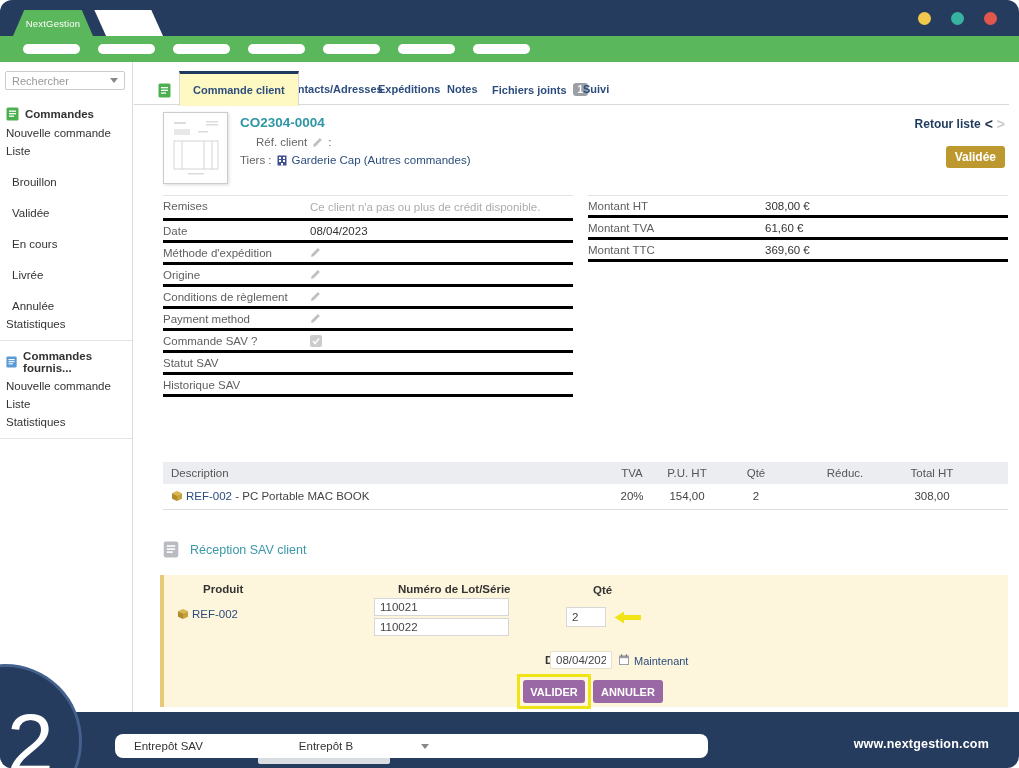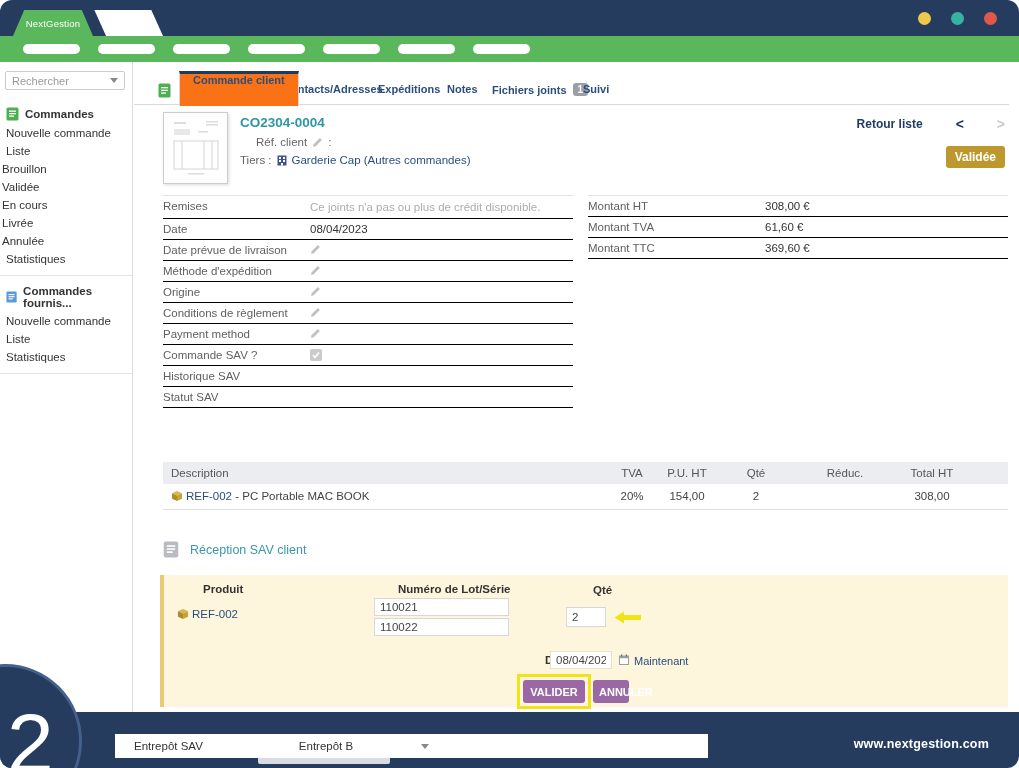--- a/index.html
+++ b/index.html
@@ -19,47 +19,47 @@
   .greenbar{position:absolute;left:0;top:36px;width:1019px;height:26px;background:#5bb75c;}
   .greenbar .pill{position:absolute;top:8px;width:57px;height:10px;border-radius:5px;background:#fff;}
   
   .sidebar{position:absolute;left:0;top:62px;width:133px;height:706px;background:#fff;border-right:1px solid #dcdcdc;}
   .searchbox{margin:9px 7px 8px 5px;height:19px;border:1px solid #ccc;border-radius:2px;background:#fff;
              display:flex;align-items:center;justify-content:space-between;padding:0 6px;color:#999;font-size:11px;}
   .tri-down{width:0;height:0;border-left:4px solid transparent;border-right:4px solid transparent;border-top:5px solid #888;}
   .menu{padding:6px 0 0 0;}
   .menu .sec{display:flex;align-items:center;gap:6px;padding:3px 6px;font-weight:bold;color:#333;}
   .menu .it{padding:3px 6px;color:#333;}
-  .menu .sub{padding-left:2px;}
+  .menu .sub{padding-left:12px;margin-top:13px;}
   .menu .div{border-top:1px solid #e4e4e4;margin:7px 0 6px 0;}
   
   .main{position:absolute;left:134px;top:62px;width:885px;height:650px;background:#fff;}
   .tabs-row{position:absolute;left:0;top:9px;width:885px;height:35px;}
   .tabs-divider{position:absolute;left:0;top:42px;width:875px;border-top:1px solid #d9d9d9;}
   .tab-icon{position:absolute;left:24px;top:12px;}
   .tab{position:absolute;top:12px;color:#2c4d7d;font-weight:bold;font-size:11px;cursor:pointer;}
-  .tab-active{position:absolute;left:45px;top:0;height:35px;background:#f97316;border:1px solid #d8d8d8;border-top:3px solid #1f3a5f;
-              border-bottom:none;padding:0 13px;display:flex;align-items:flex-start;color:#2c4d7d;font-weight:bold;font-size:11px;z-index:2;}
+  .tab-active{position:absolute;left:45px;top:0;height:35px;background:#fef9c3;border:1px solid #d8d8d8;border-top:3px solid #1f3a5f;
+              border-bottom:none;padding:0 13px;display:flex;align-items:center;color:#2c4d7d;font-weight:bold;font-size:11px;z-index:2;}
   .badge-count{display:inline-block;margin-left:6px;background:#9aa0a5;color:#fff;border-radius:3px;
                padding:1px 5px;font-size:10px;font-weight:bold;vertical-align:1px;}
   
   .thumb{position:absolute;left:29px;top:50px;width:65px;height:72px;border:1px solid #ccc;background:#fdfdfd;
          box-shadow:1px 1px 3px rgba(0,0,0,.15);display:flex;align-items:center;justify-content:center;}
   .order-title{position:absolute;left:106px;top:53px;font-size:13.5px;font-weight:bold;color:#2e96a5;}
   .order-ref{position:absolute;left:106px;top:74px;color:#666;display:flex;align-items:center;gap:5px;margin-left:16px;}
   .order-tiers{position:absolute;left:106px;top:92px;color:#666;display:flex;align-items:center;gap:5px;}
   .navy-link{color:#2c4d7d;cursor:pointer;}
-  .retour{position:absolute;right:14px;top:55px;display:flex;align-items:center;gap:33px;}
+  .retour{position:absolute;right:14px;top:55px;display:flex;align-items:center;gap:4px;}
   .retour b{color:#1f3a5f;font-size:12px;}
   .chev{font-weight:bold;font-size:14px;line-height:1;}
   .status-badge{position:absolute;right:14px;top:84px;background:#bd982f;color:#fff;font-weight:bold;
                 font-size:12px;padding:4px 9px;border-radius:3px;}
   
   .ftable{position:absolute;border-top:1px solid #e3e3e3;}
-  .frow{display:flex;align-items:flex-start;border-bottom:1px solid #000000;padding:4px 0 3px 0;min-height:21px;}
+  .frow{display:flex;align-items:flex-start;border-bottom:3px solid #000000;padding:4px 0 3px 0;min-height:21px;}
   .flabel{flex:0 0 147px;color:#5f5f5f;}
   .flabel-r{flex:0 0 177px;color:#5f5f5f;}
   .fval{color:#333;}
   .muted{color:#adadad;line-height:15px;}
   .ft-left{left:29px;top:133px;width:410px;}
   .ft-right{left:454px;top:133px;width:420px;}
   
   .items{position:absolute;left:29px;top:400px;width:845px;border-collapse:collapse;font-size:11.5px;}
   .items th{background:#ebedf0;color:#555;font-weight:normal;height:22px;padding:0 4px;text-align:center;}
   .items th.l, .items td.l{text-align:left;padding-left:8px;}
@@ -70,21 +70,21 @@
   .sav-panel{position:absolute;left:26px;top:513px;width:848px;height:132px;background:#fdf5dc;
              border-left:4px solid #e6ca78;}
   .sav-panel .hdr{position:absolute;font-weight:bold;color:#333;padding-left:24px;}
   .inputbox{position:absolute;background:#fff;border:1px solid #d7d7d7;font-size:11.5px;color:#444;
             font-family:"Liberation Sans","DejaVu Sans",sans-serif;padding:0 5px;}
   .btn{border:none;color:#fff;font-weight:bold;font-size:11px;border-radius:3px;cursor:pointer;
        background:#9a68a4;font-family:"Liberation Sans","DejaVu Sans",sans-serif;}
   .hl-wrap{position:absolute;border:3px solid #f0e417;padding:3px;}
   
   .footerbar{position:absolute;left:0;top:712px;width:1019px;height:56px;background:#263c5e;z-index:20;}
-  .wh-pill{position:absolute;left:115px;top:22px;width:593px;height:24px;background:#fff;border-radius:0;
+  .wh-pill{position:absolute;left:115px;top:22px;width:593px;height:24px;background:#fff;border-radius:8px;
            display:flex;align-items:center;z-index:22;}
   .wh-pill .lab{margin-left:19px;color:#333;}
   .wh-select{margin-left:96px;width:130px;display:flex;align-items:center;justify-content:space-between;cursor:pointer;color:#333;}
   .select-ghost{position:absolute;left:258px;top:43px;width:132px;height:9px;background:#d9dde2;z-index:21;border-radius:0 0 2px 2px;}
   .site-url{position:absolute;right:30px;top:25px;color:#fff;font-size:12.5px;font-weight:600;letter-spacing:.2px;}
   .step-circle{position:absolute;left:-72px;top:664px;width:154px;height:154px;border-radius:50%;
                background:#263c5e;border:3px solid #44608c;z-index:30;}
   .step-circle span{position:absolute;left:76px;top:34px;color:#fff;font-size:84px;line-height:1;font-weight:400;}
   .arrow-left{display:block;}
 </style>
@@ -216,32 +216,26 @@
       <b>Retour liste</b>
       <span class="chev" style="color:#1c2b4a">&lt;</span>
       <span class="chev" style="color:#c9c9c9">&gt;</span>
     </div>
     <div class="status-badge">Validée</div>
 
     <div class="ftable ft-left">
       <div class="frow">
         <span class="flabel">Remises</span>
         <span class="fval">
-          <div class="muted">Ce joints n'a pas ou plus de crédit disponible.</div>
+          <div class="muted">Ce client n'a pas ou plus de crédit disponible.</div>
         </span>
       </div>
       <div class="frow">
         <span class="flabel">Date</span>
         <span class="fval">08/04/2023</span>
-      </div>
-      <div class="frow">
-        <span class="flabel">Date prévue de livraison</span>
-        <svg width="11" height="11" viewBox="0 0 12 12">
-            <path d="M8.6 1.2 L10.8 3.4 L4 10.2 L1.2 10.8 L1.8 8 Z" fill="#c0c0c0"></path>
-          </svg>
       </div>
       <div class="frow">
         <span class="flabel">Méthode d'expédition</span>
         <svg width="11" height="11" viewBox="0 0 12 12">
             <path d="M8.6 1.2 L10.8 3.4 L4 10.2 L1.2 10.8 L1.8 8 Z" fill="#c0c0c0"></path>
           </svg>
       </div>
       <div class="frow">
         <span class="flabel">Origine</span>
         <svg width="11" height="11" viewBox="0 0 12 12">
@@ -261,24 +255,24 @@
           </svg>
       </div>
       <div class="frow">
         <span class="flabel">Commande SAV ?</span>
         <svg width="12" height="12" viewBox="0 0 12 12">
             <rect width="12" height="12" rx="2" fill="#cbcbcb"></rect>
             <path d="M3 6 L5 8.5 L9 3.5" stroke="#fff" stroke-width="1.6" fill="none"></path>
           </svg>
       </div>
       <div class="frow">
+        <span class="flabel">Statut SAV</span>
+      </div>
+      <div class="frow">
         <span class="flabel">Historique SAV</span>
-      </div>
-      <div class="frow">
-        <span class="flabel">Statut SAV</span>
       </div>
     </div>
 
     <div class="ftable ft-right">
       <div class="frow">
         <span class="flabel-r">Montant HT</span>
         <span class="fval">308,00 €</span>
       </div>
       <div class="frow">
         <span class="flabel-r">Montant TVA</span>
@@ -366,21 +360,21 @@
           <rect x="0.5" y="2" width="9" height="8.5" fill="#fff" stroke="#9aa0a6"></rect>
           <rect x="0.5" y="2" width="9" height="2.2" fill="#9aa0a6"></rect>
           <rect x="2" y="0.4" width="1.2" height="2.2" fill="#6b7075"></rect>
           <rect x="6.8" y="0.4" width="1.2" height="2.2" fill="#6b7075"></rect>
         </svg>
       <span class="navy-link" style="position:absolute;left:470px;top:80px;font-size:11px">Maintenant</span>
 
       <div class="hl-wrap" style="left:353px;top:99px">
         <button class="btn" style="width:62px;height:23px">VALIDER</button>
       </div>
-      <button class="btn" style="position:absolute;left:429px;top:105px;width:36px;height:23px">ANNULER</button>
+      <button class="btn" style="position:absolute;left:429px;top:105px;width:70px;height:23px">ANNULER</button>
     </div>
   </main>
 
   <div class="footerbar">
     <div class="select-ghost"></div>
     <div class="wh-pill">
       <span class="lab">Entrepôt SAV</span>
       <div class="wh-select">
         <span>Entrepôt B</span>
         <span class="tri-down"></span>

